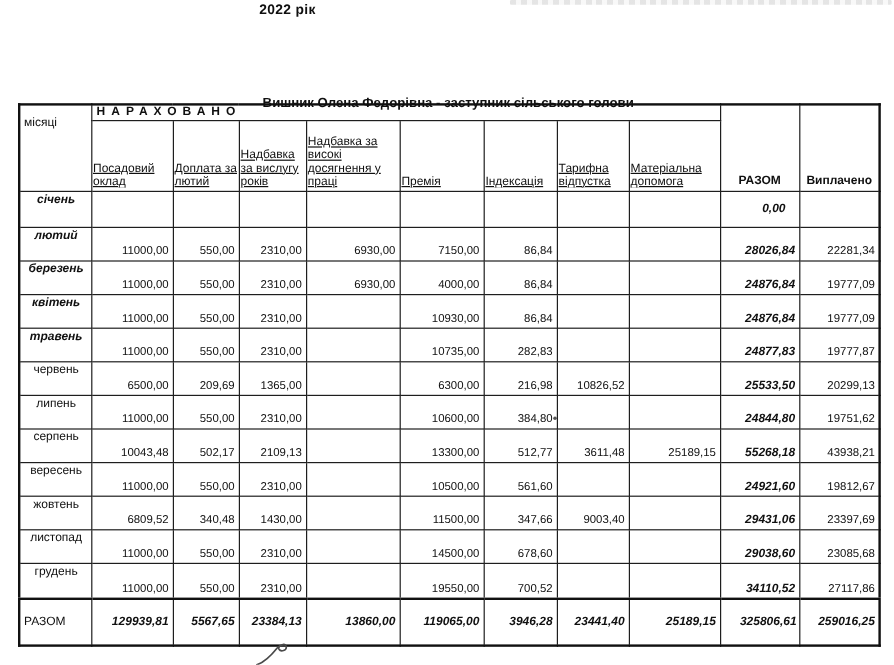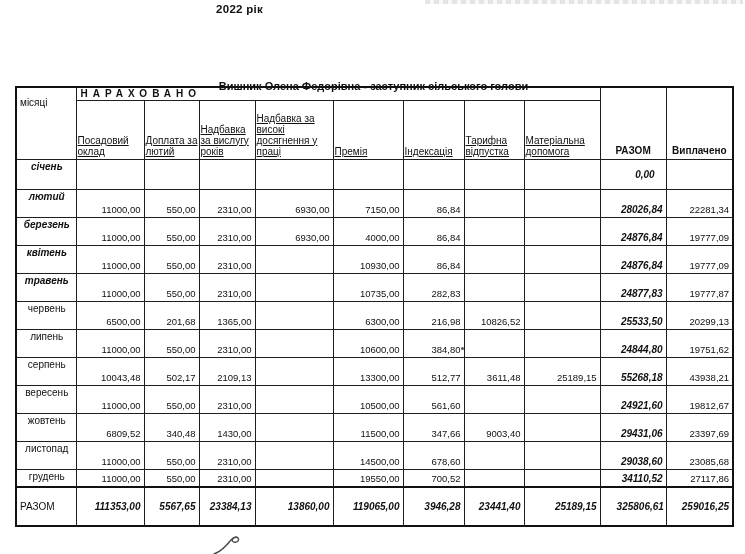--- a/index.html
+++ b/index.html
@@ -42,21 +42,21 @@
     padding:1px 1px 2px 1px;
     text-decoration:underline;
   }
   td.tot-h{
     vertical-align:bottom;text-align:center;font-weight:bold;font-size:10px;
     padding:0 1px 3px 1px;
   }
   td.razom-col{border-left:2px solid #111;border-right:2px solid #111;}
   tr.month-row{height:28px;}
   tr.month-row.tall{height:30px;}
-  tr.month-row.taller{height:18px;margin-top:36px;}
+  tr.month-row.taller{height:30px;margin-top:36px;}
   td.month-cell{
     vertical-align:top;text-align:center;font-size:10px;padding:1px 1px 0 2px;
   }
   td.month-cell.it{font-style:italic;font-weight:bold;}
   td.num{
     vertical-align:bottom;text-align:right;font-size:9.5px;padding:0 3px 2px 0;
     white-space:nowrap;
   }
   td.num.razom-col{font-weight:bold;font-style:italic;font-size:10px;padding-left:16px;}
   td.num.zero{vertical-align:middle;padding:0 11px 0 0;}
@@ -175,21 +175,21 @@
           <td class="num">10735,00</td>
           <td class="num">282,83</td>
           <td class="num"></td>
           <td class="num"></td>
           <td class="num razom-col">24877,83</td>
           <td class="num">19777,87</td>
         </tr>
         <tr class="month-row">
           <td class="month-cell">червень</td>
           <td class="num">6500,00</td>
-          <td class="num">201,68</td>
+          <td class="num">209,69</td>
           <td class="num">1365,00</td>
           <td class="num"></td>
           <td class="num">6300,00</td>
           <td class="num">216,98</td>
           <td class="num">10826,52</td>
           <td class="num"></td>
           <td class="num razom-col">25533,50</td>
           <td class="num">20299,13</td>
         </tr>
         <tr class="month-row">
@@ -265,21 +265,21 @@
           <td class="num"></td>
           <td class="num">19550,00</td>
           <td class="num">700,52</td>
           <td class="num"></td>
           <td class="num"></td>
           <td class="num razom-col">34110,52</td>
           <td class="num">27117,86</td>
         </tr>
         <tr class="totals-row">
           <td class="label">РАЗОМ</td>
-          <td class="num">111353,00</td>
+          <td class="num">129939,81</td>
           <td class="num">5567,65</td>
           <td class="num">23384,13</td>
           <td class="num">13860,00</td>
           <td class="num">119065,00</td>
           <td class="num">3946,28</td>
           <td class="num">23441,40</td>
           <td class="num">25189,15</td>
           <td class="num razom-col">325806,61</td>
           <td class="num">259016,25</td>
         </tr>

